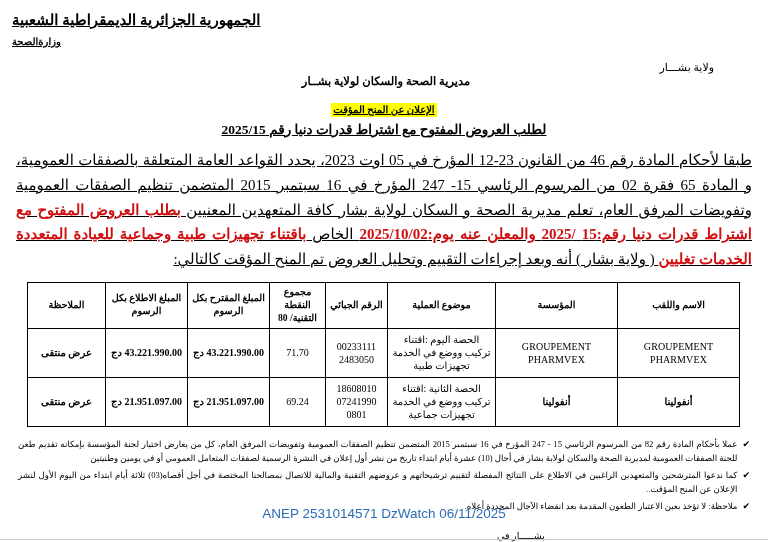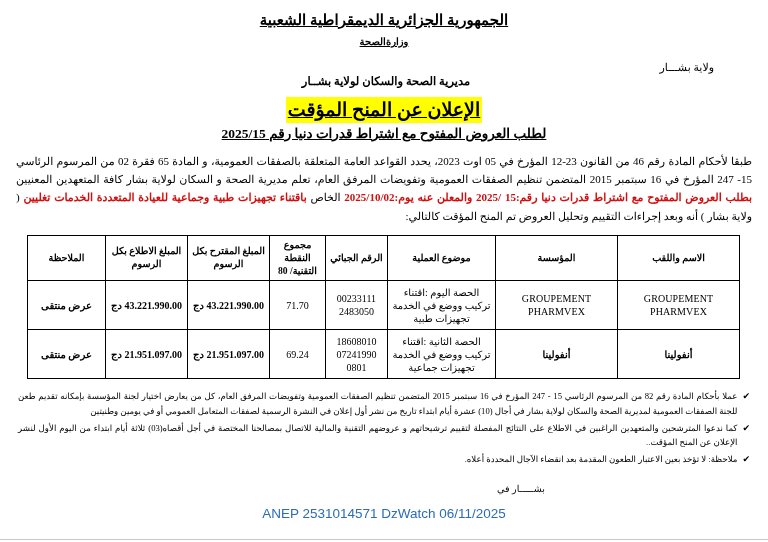--- a/index.html
+++ b/index.html
@@ -18,21 +18,21 @@
   .page {
     width: 768px;
     height: 542px;
     box-sizing: border-box;
     padding: 10px 12px 0 12px;
     position: relative;
   }
 
   
   .header-center {
-    text-align: center;
+    text-align: left;
     line-height: 1.25;
   }
   .rep-line {
     font-size: 15px;
     font-weight: bold;
     text-decoration: underline;
     display: inline-block;
   }
   .ministry-line {
     font-size: 10px;
@@ -64,41 +64,42 @@
 
   
   .title-zone {
     text-align: center;
     margin-top: 8px;
     line-height: 1.35;
   }
   .title-main {
     display: inline-block;
     background: #ffff00;
-    font-size: 19px;
+    font-size: 10px;
     font-weight: bold;
     text-decoration: underline;
     padding: 0 2px;
   }
   .title-sub {
     display: block;
     font-size: 13.5px;
     font-weight: bold;
     text-decoration: underline;
     margin-top: 2px;
   }
 
   
   .intro {
     margin-top: 9px;
-    font-size: 11px;
+    font-size: 15px;
     line-height: 1.65;
     text-align: justify;
     text-align-last: right;
     padding: 0 4px;
+    text-decoration: underline;
   }
   .red { color: #d01010; font-weight: bold; }
 
   
   .tbl-wrap {
     margin: 10px auto 0 auto;
     width: 712px;
   }
   table.award {
     width: 100%;

